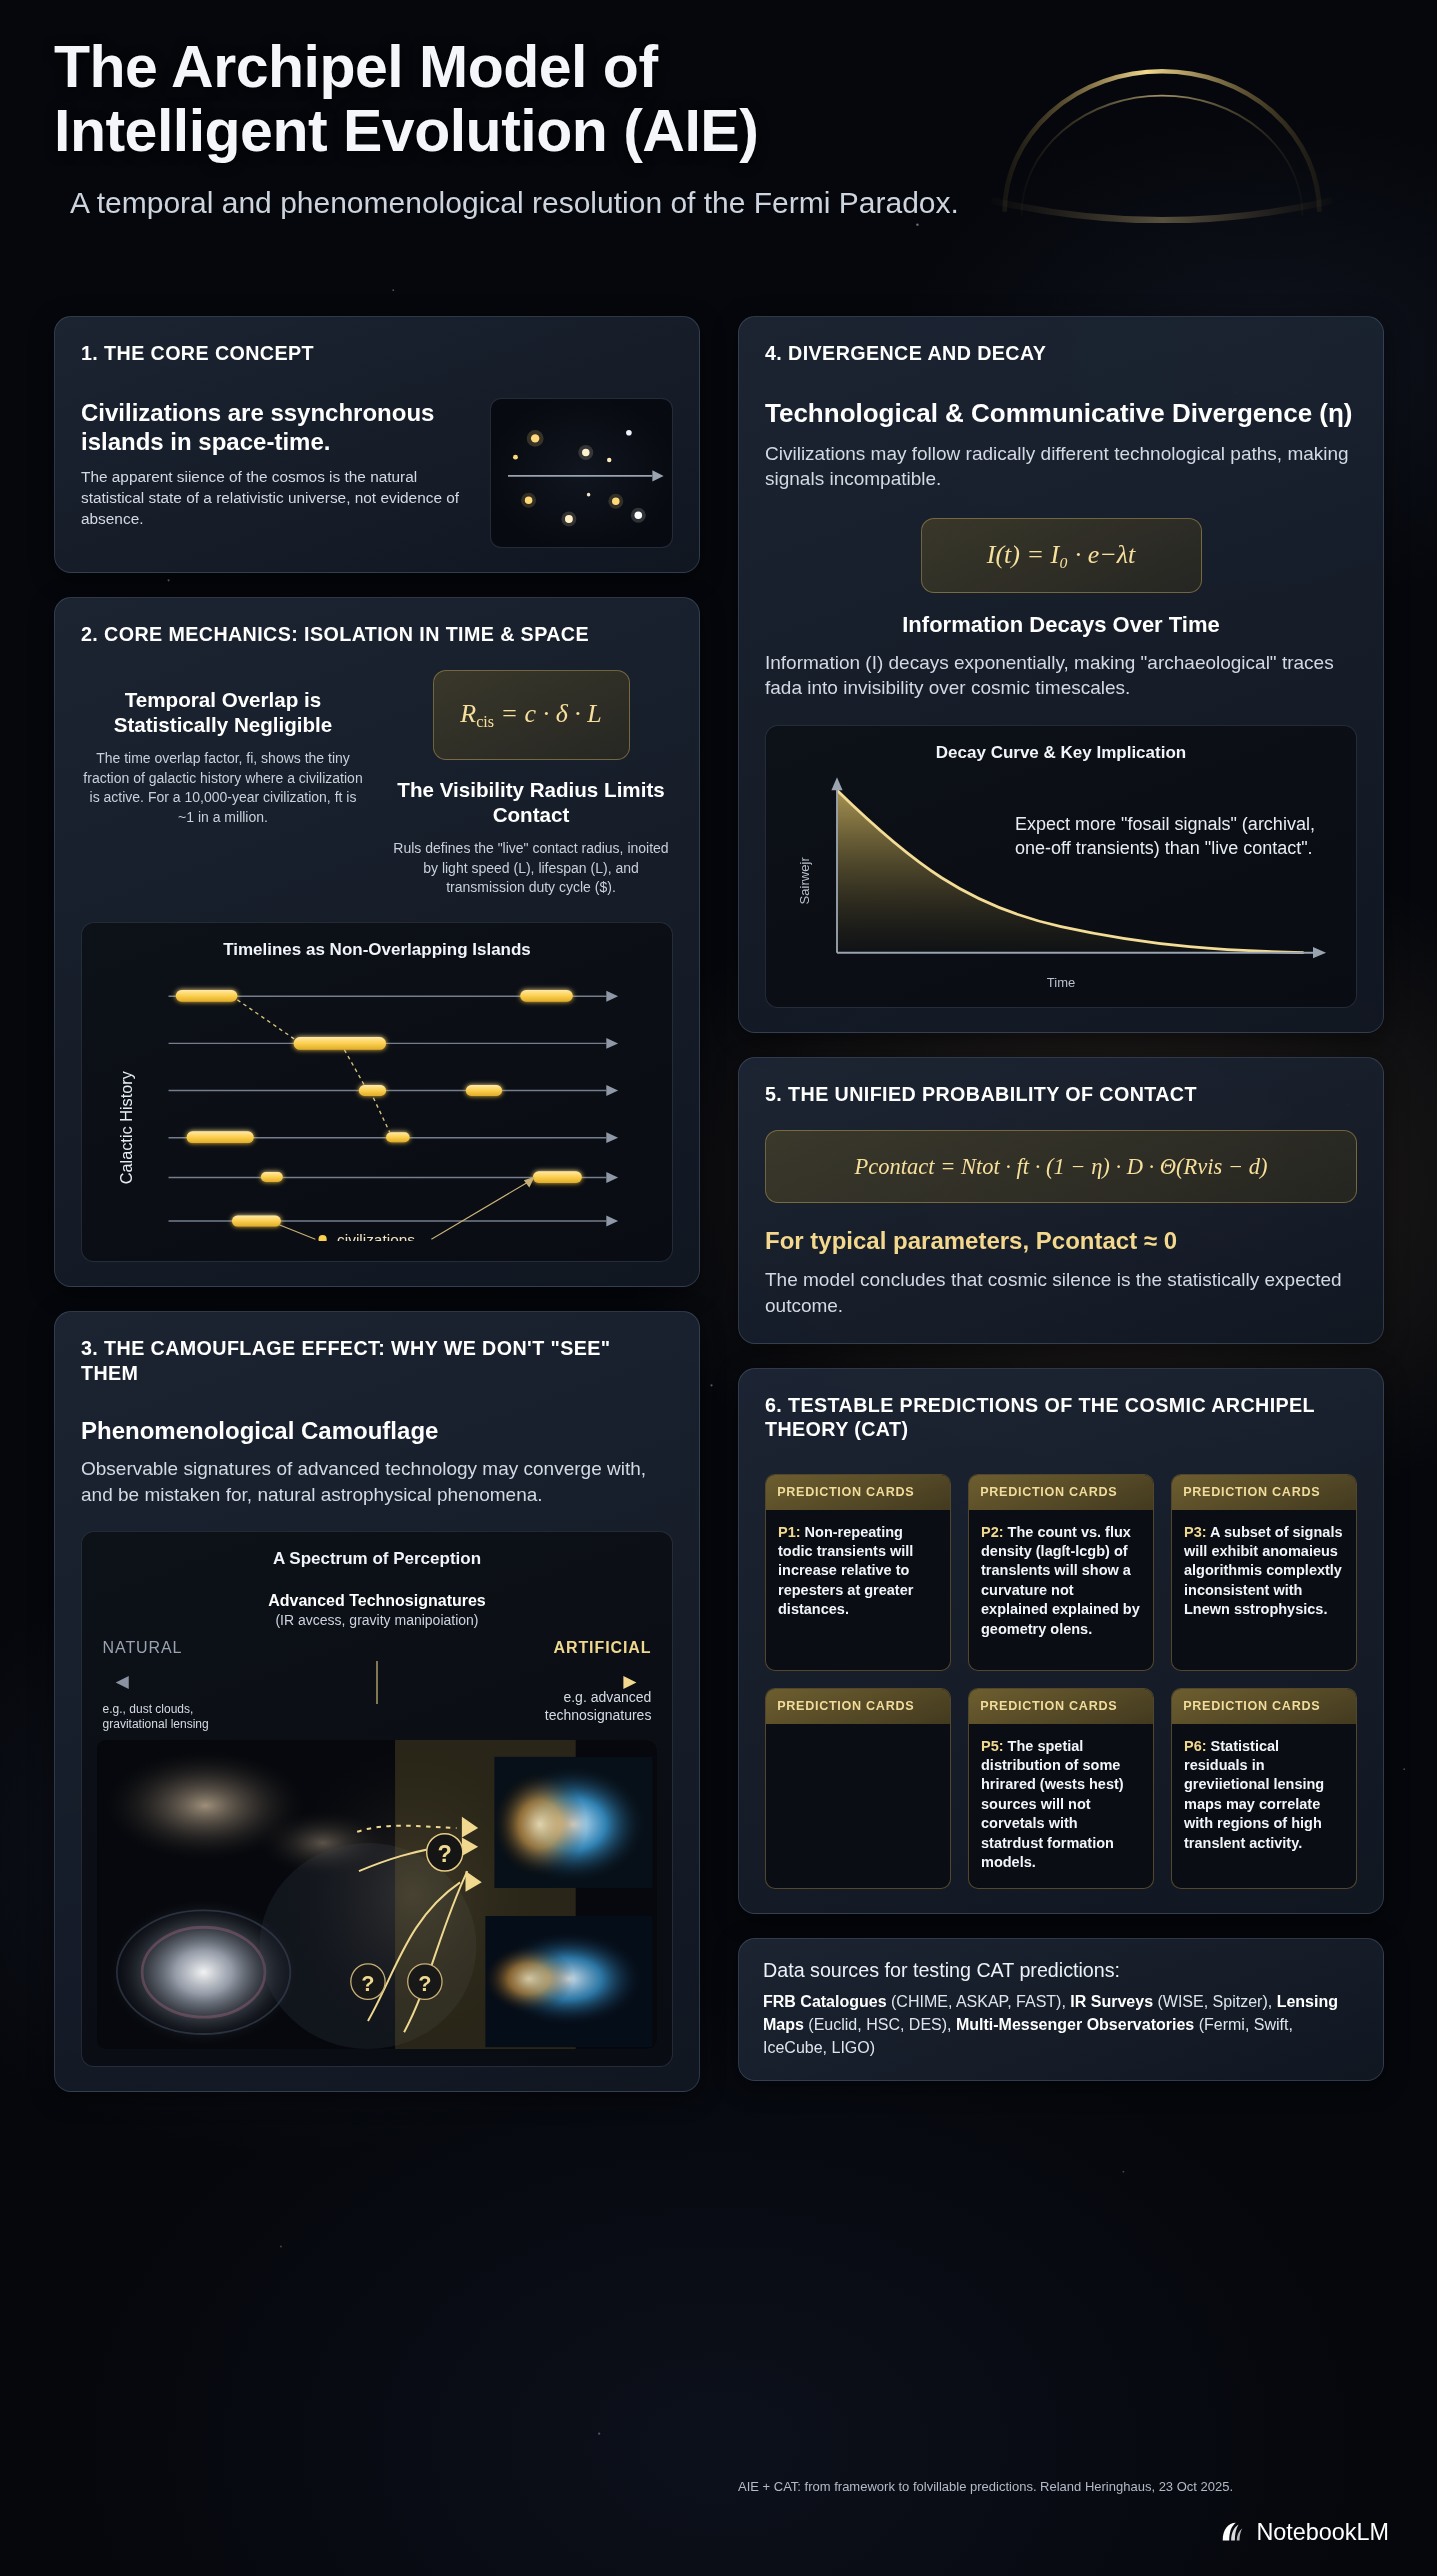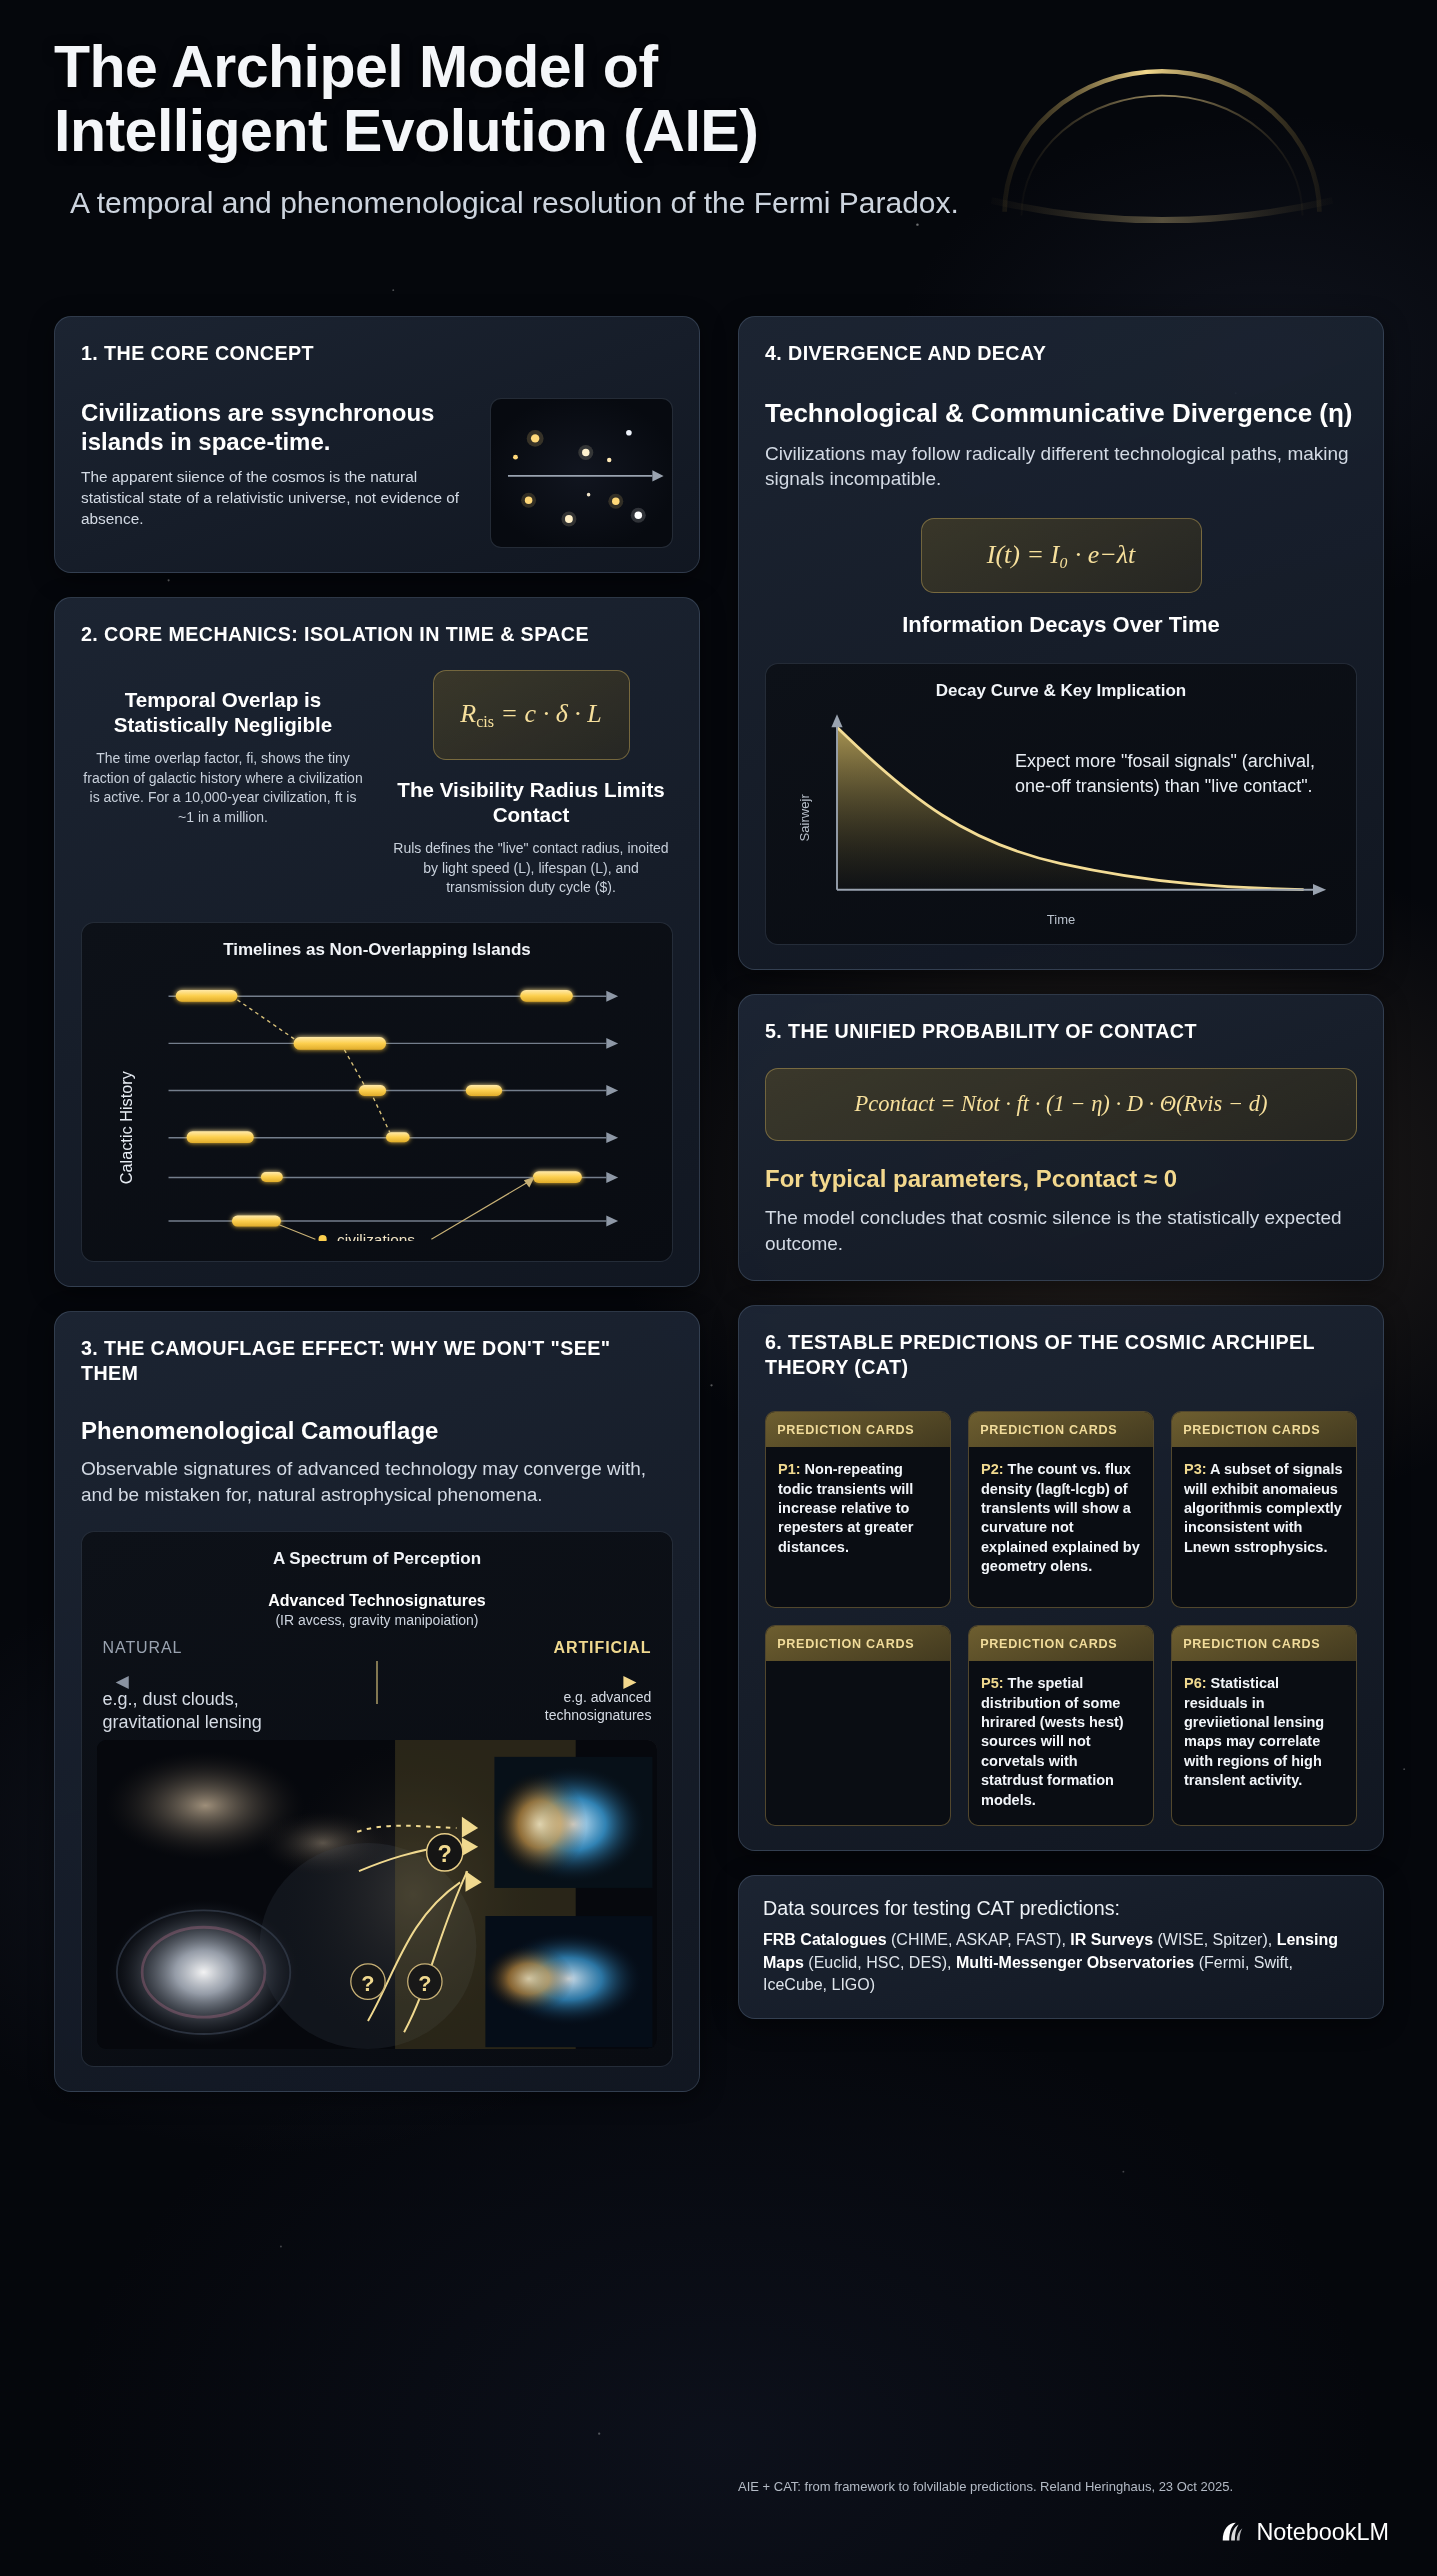--- a/index.html
+++ b/index.html
@@ -101,21 +101,21 @@
     border-radius: 13px; padding: 17px 15px; margin-top: 24px;
   }
   .panel-title { text-align:center; font-size:17px; font-weight:700; color:#f1f4f8; }
 
   
   .spec-head { text-align:center; font-size:16px; font-weight:700; color:#fff; margin-top: 22.5px; }
   .spec-sub  { text-align:center; font-size:14px; color:#cdd4de; margin-top: 1.9px; }
   .spec-row { position: relative; height: 86px; margin-top: 11.2px; }
   .spec-lab-l { position:absolute; left:5.6px; top:0; font-size:16px; color:#9aa3b0; letter-spacing:0.9px; }
   .spec-lab-r { position:absolute; right:5.6px; top:0; font-size:16px; color:#f0d98f; font-weight:700; letter-spacing:0.9px; }
-  .spec-foot-l { position:absolute; left:5.6px; top:49px; font-size:18px; color:#d5dbe4; line-height:1.3; }
+  .spec-foot-l { position:absolute; left:5.6px; top:63px; font-size:12px; color:#d5dbe4; line-height:1.3; }
   .spec-foot-r { position:absolute; right:5.6px; top:49px; font-size:14px; color:#d5dbe4; line-height:1.3; text-align:right; }
 
   
   .collage {
     margin-top: 15px; height: 309px; border-radius: 9.4px; overflow: hidden;
     position: relative;
     background:
       linear-gradient(100deg, #05070c 0%, #0b0d12 26%, #3a3520 58%, #6b6033 72%, #2a2a2e 86%, #10141d 100%);
   }
 
@@ -438,20 +438,21 @@
       <div class="lede" style="margin-top:32px;font-size:26px">Technological &amp; Communicative Divergence (η)</div>
       <div class="body-txt">Civilizations may follow radically different technological paths, making signals incompatible.</div>
 
       <div class="fbox-wrap" style="margin-top:26px">
         <div class="formula-box" style="min-width:281px;height:75px">
           <span class="math" style="font-size:26px">I(t) = I₀ · e−λt</span>
         </div>
       </div>
 
       <div class="sub-title" style="font-size:22px;margin-top:19px">Information Decays Over Time</div>
+      <div class="body-txt" style="text-align:left">Information (I) decays exponentially, making "archaeological" traces fada into invisibility over cosmic timescales.</div>
 
       <div class="panel">
         <div class="panel-title">Decay Curve &amp; Key Implication</div>
         <div class="decay-wrap">
           <svg viewBox="0 0 600 210" width="100%" height="197">
             <defs>
               <linearGradient id="dfill" x1="0" y1="0" x2="0" y2="1">
                 <stop offset="0%" stop-color="#e3c669" stop-opacity=".72"></stop>
                 <stop offset="100%" stop-color="#6a5a22" stop-opacity=".05"></stop>
               </linearGradient>

